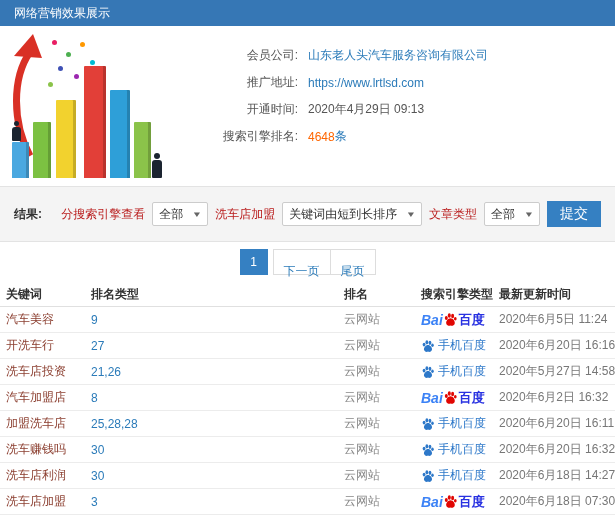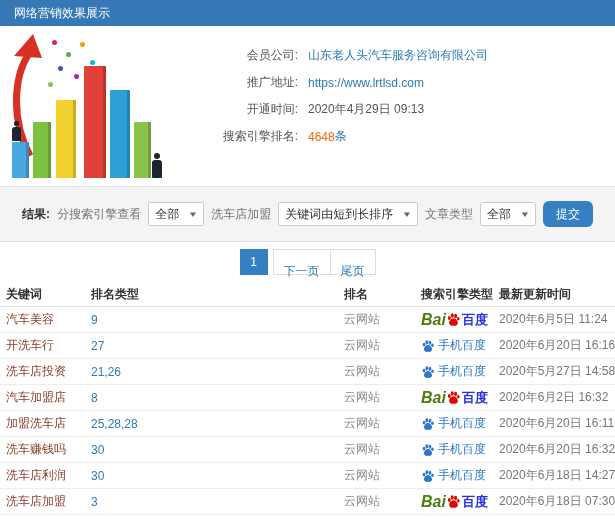--- a/index.html
+++ b/index.html
@@ -27,46 +27,46 @@
   .person.small .p-body { width:9px; height:14px; }
 
   .info-rows { padding-top:16px; flex:1; }
   .info-row { height:27px; display:flex; align-items:center; }
   .info-label { width:128px; text-align:right; margin-right:10px; color:#555; }
   .link { color:#2b7bb9; text-decoration:none; cursor:pointer; }
   .plain-value { color:#555; }
   .orange { color:#f60; }
 
   
-  .filter-bar { height:56px; background:#f4f4f4; border-top:1px solid #e3e3e3; border-bottom:1px solid #e3e3e3; display:flex; align-items:center; padding:0 22px; }
+  .filter-bar { height:56px; background:#f4f4f4; border-top:1px solid #e3e3e3; border-bottom:1px solid #e3e3e3; display:flex; align-items:center; padding:0 14px; }
   .result-label { font-weight:bold; color:#333; }
   .filter-controls { margin-left:auto; display:flex; align-items:center; gap:7px; }
-  .f-label { color:#737373; }
+  .f-label { color:#b91c1c; }
   .fake-select { height:24px; background:#fff; border:1px solid #ccc; border-radius:2px; display:flex; align-items:center; padding:0 6px; gap:10px; color:#333; cursor:pointer; }
   .caret { font-size:8px; color:#666; transform:scaleX(1.3); }
-  .submit-btn { height:26px; padding:0 13px; background:#3580c2; color:#fff; border:none; border-radius:6px; font-size:12px; cursor:pointer; }
+  .submit-btn { height:26px; padding:0 13px; background:#3580c2; color:#fff; border:none; border-radius:0; font-size:14px; cursor:pointer; }
 
   
   .pagination { height:40px; display:flex; align-items:center; justify-content:center; }
   .page-cur { min-width:28px; height:26px; background:#3580c2; border:1px solid #3580c2; color:#fff; text-align:center; line-height:24px; }
   .page-btn { height:26px; line-height:24px; padding:9px 10px; border:1px solid #ddd; color:#2b7bb9; text-decoration:none; background:#fff; cursor:pointer;text-align:center; }
   .gap-l { margin-left:5px; }
   .joined { margin-left:-1px; }
 
   
   .t-header, .t-row { display:grid; grid-template-columns:85px 253px 77px 78px 1fr; align-items:center; }
   .t-header { height:25px; font-weight:bold; border-bottom:1px solid #e0e0e0; }
   .t-row { height:26px; border-bottom:1px solid #ececec; }
   .t-cell { padding-left:6px; white-space:nowrap; overflow:hidden; }
   .keyword { color:#8b3e2f; }
   .rank { color:#2b7bb9; cursor:pointer; }
   .rank-type { color:#888; }
   .time { color:#777; }
   .engine { display:flex; align-items:center; }
-  .bd-bai { color:#4d7c0f; font-weight:bold; font-style:italic; font-size:16px; }
+  .bd-bai { color:#3b82f6; font-weight:bold; font-style:italic; font-size:14px; }
   .bd-cn { color:#2932e1; font-weight:bold; font-size:13px; margin-left:1px; }
   .mb-cn { color:#2d78c9; font-size:12px; margin-left:3px; }
 </style>
 </head>
 <body>
 
 <div class="page">
 
   <div class="topbar">
     <span>网络营销效果展示</span>

